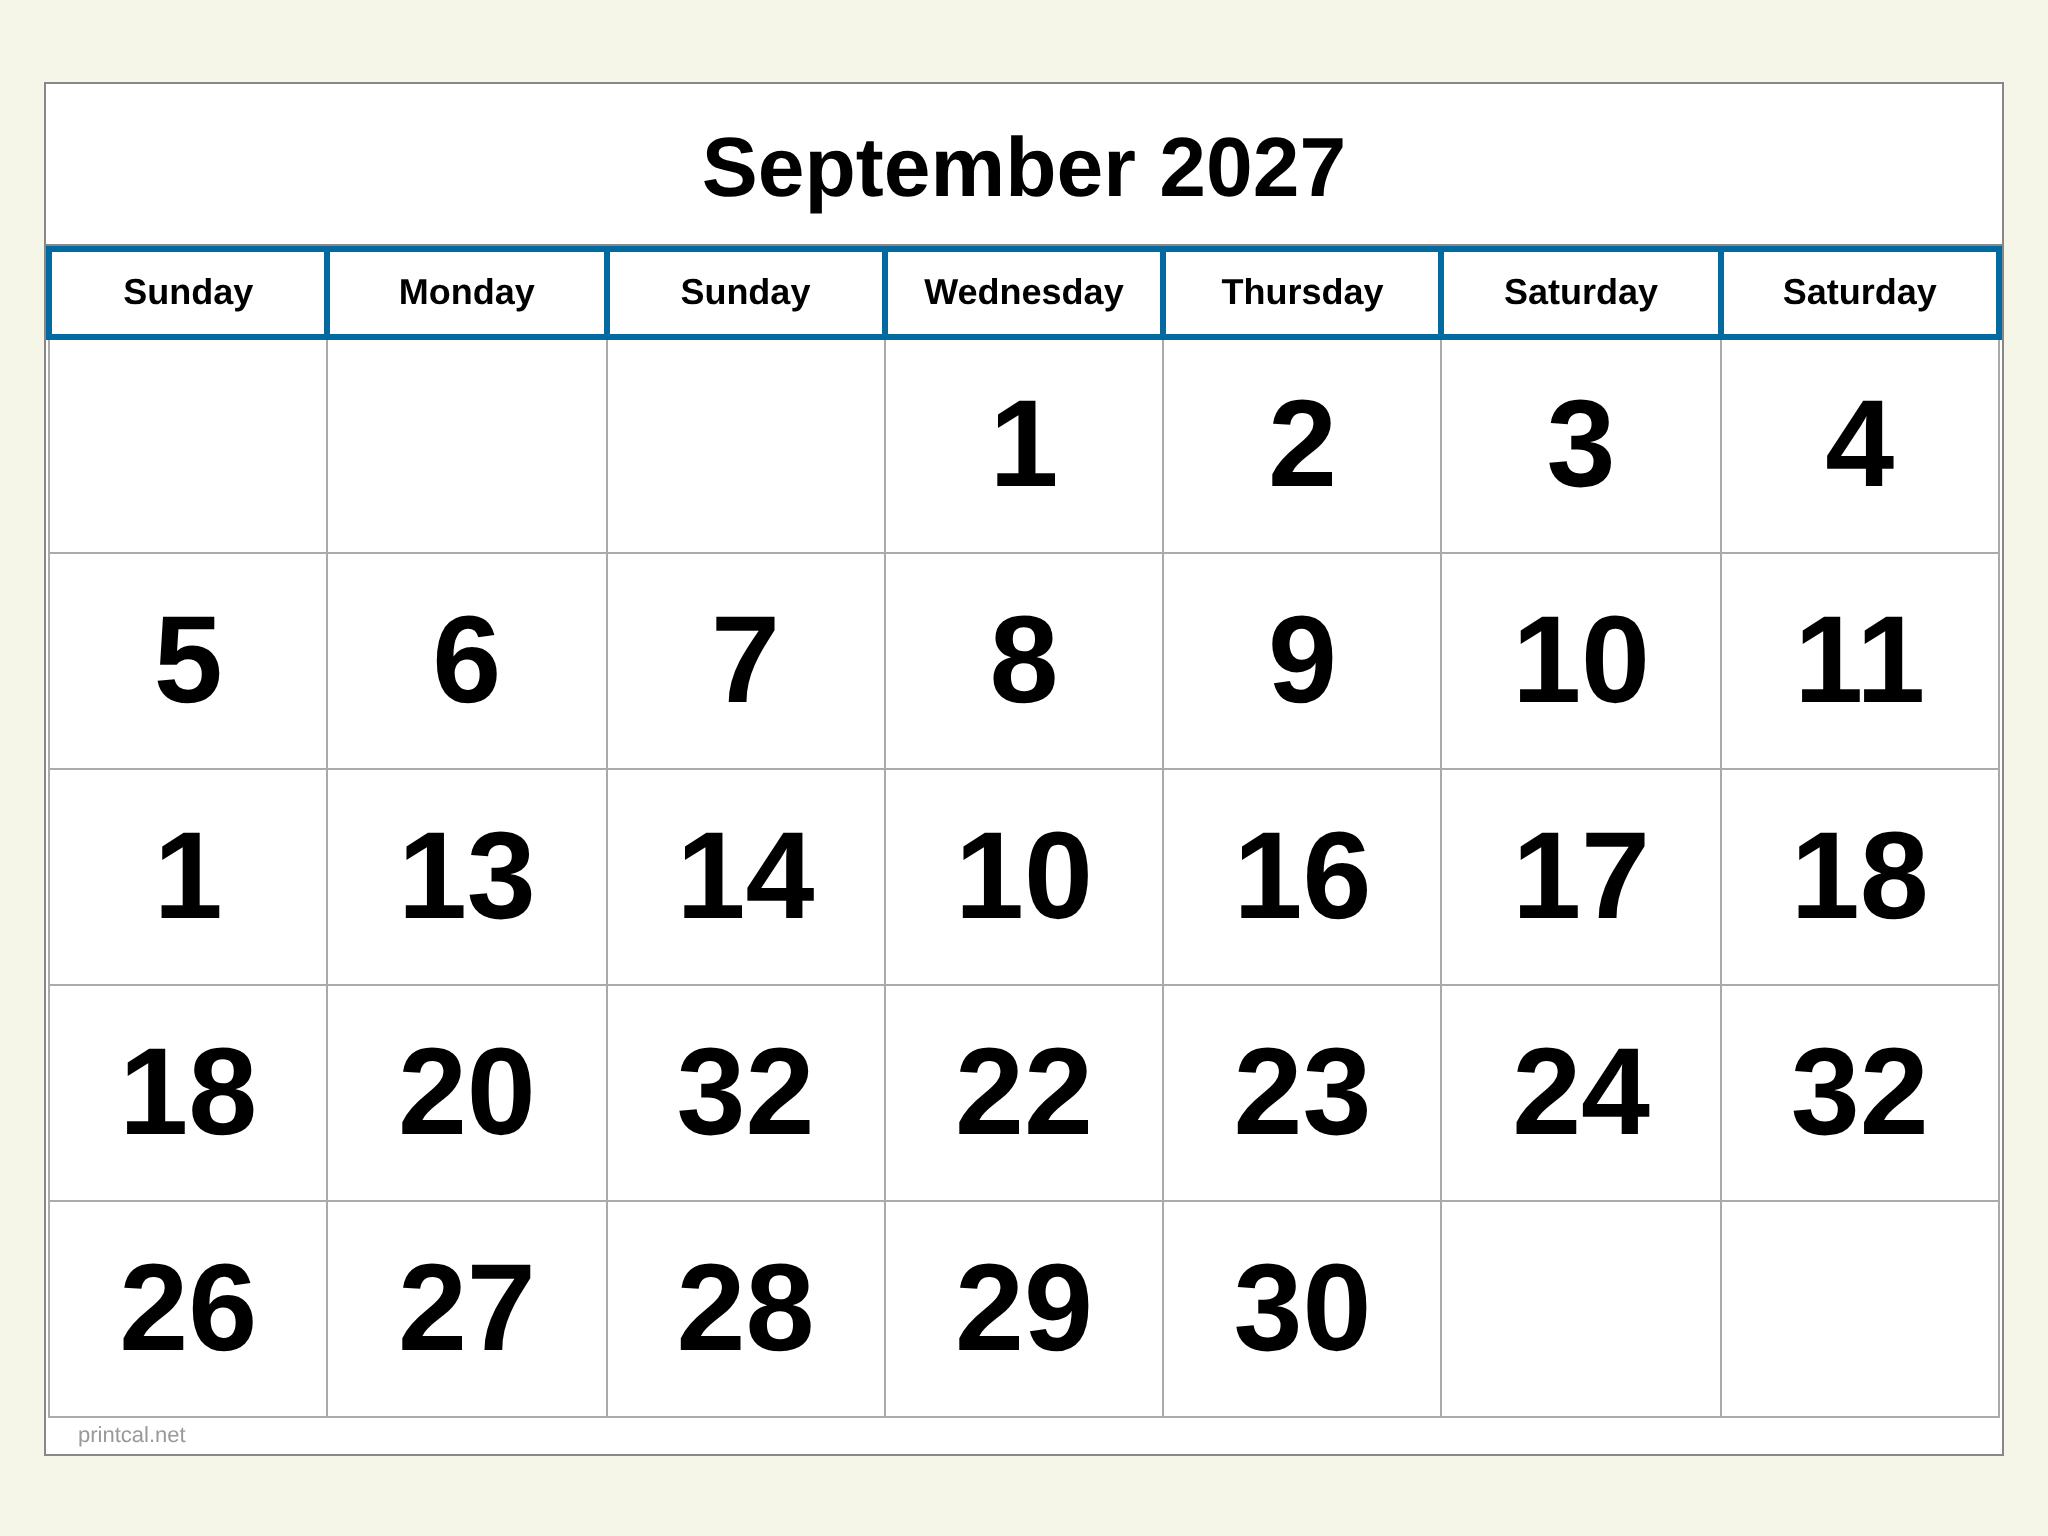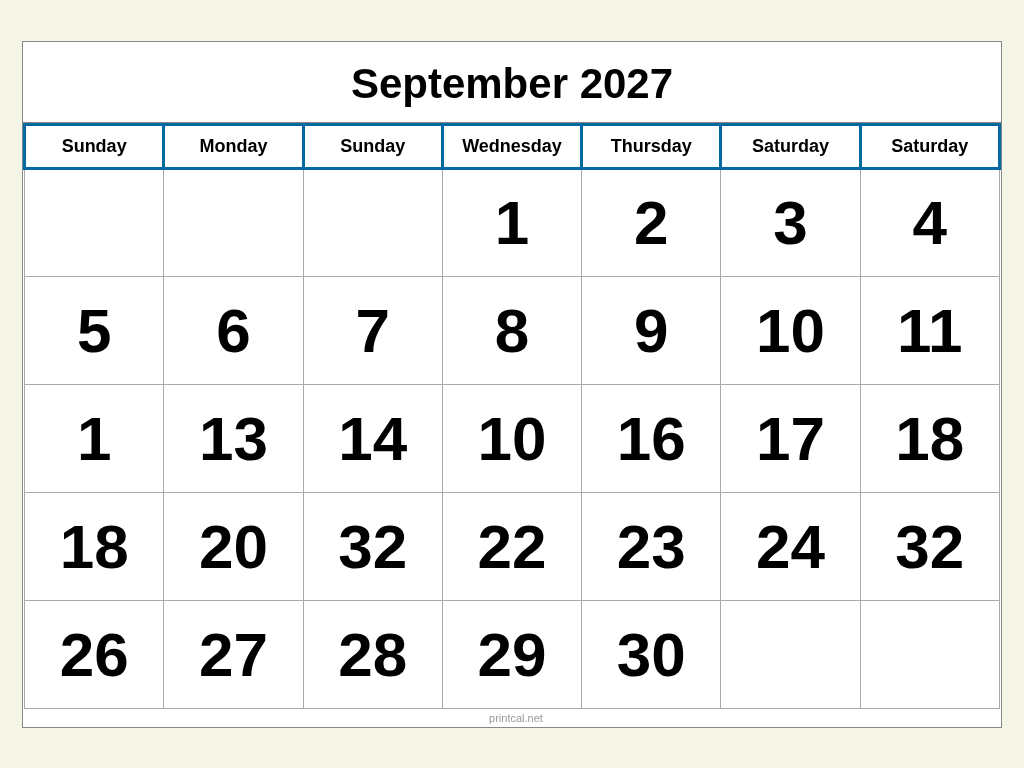--- a/index.html
+++ b/index.html
@@ -58,21 +58,21 @@
       color: #000;
       height: 108px;
       width: 14.28%;
     }
 
     .calendar-table td.empty {
       background-color: #fff;
     }
 
     .watermark {
-      text-align: center;
+      text-align: left;
       font-size: 11px;
       color: #999;
       padding: 3px 8px 3px 16px;
       background: #fff;
     }
   </style>
 </head>
 <body>
 
 <div class="calendar-container">

